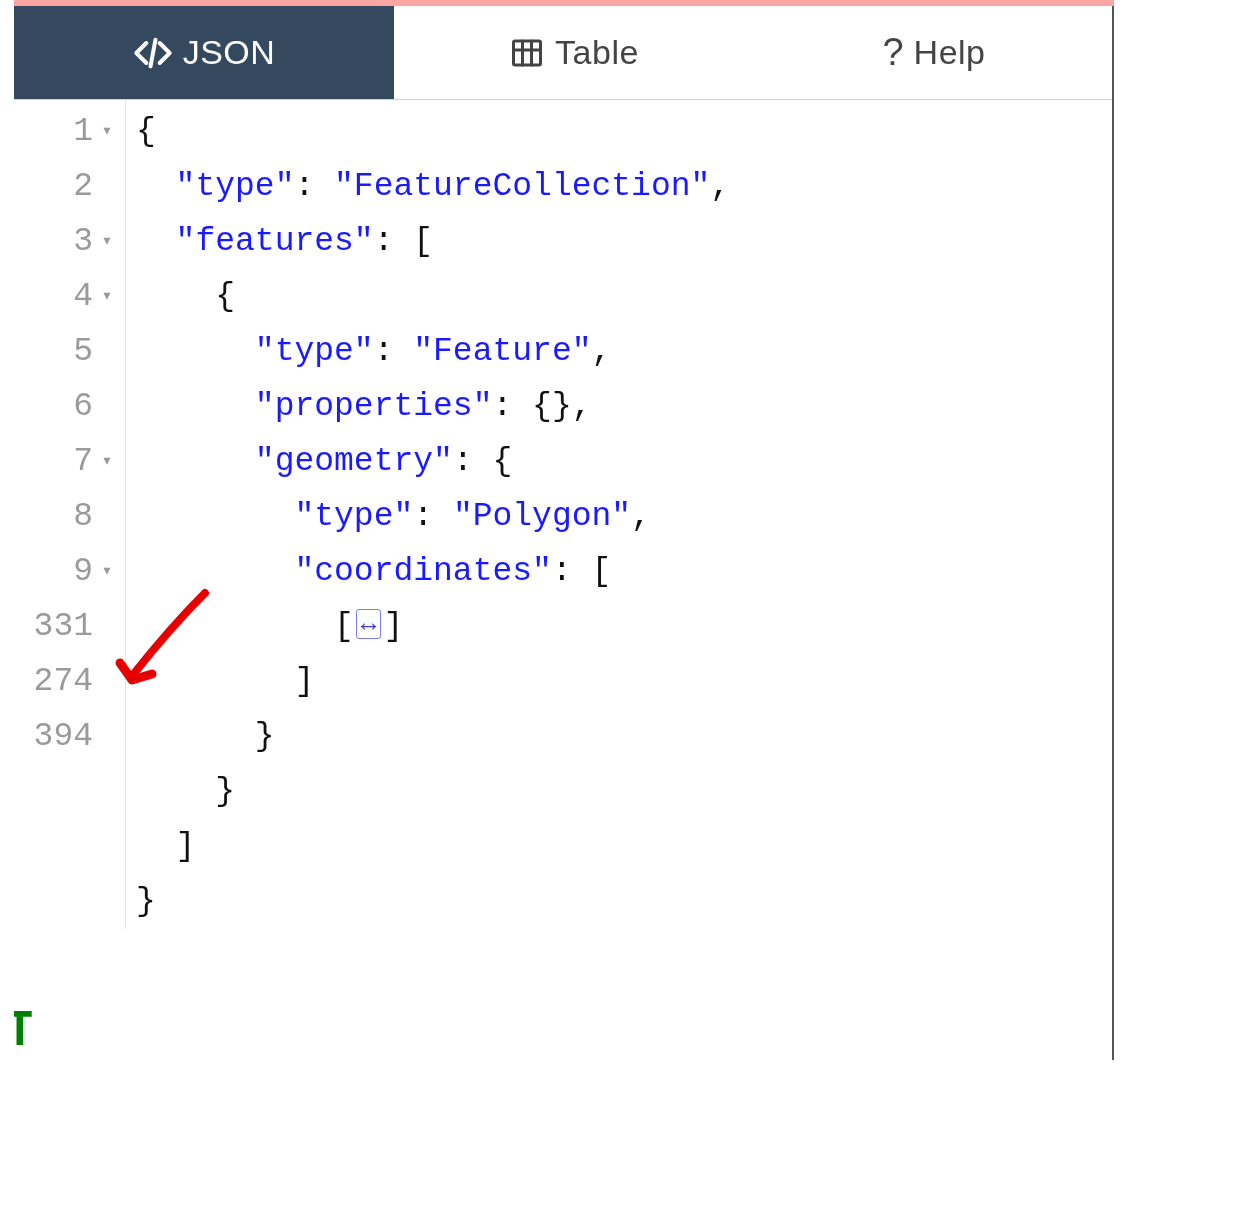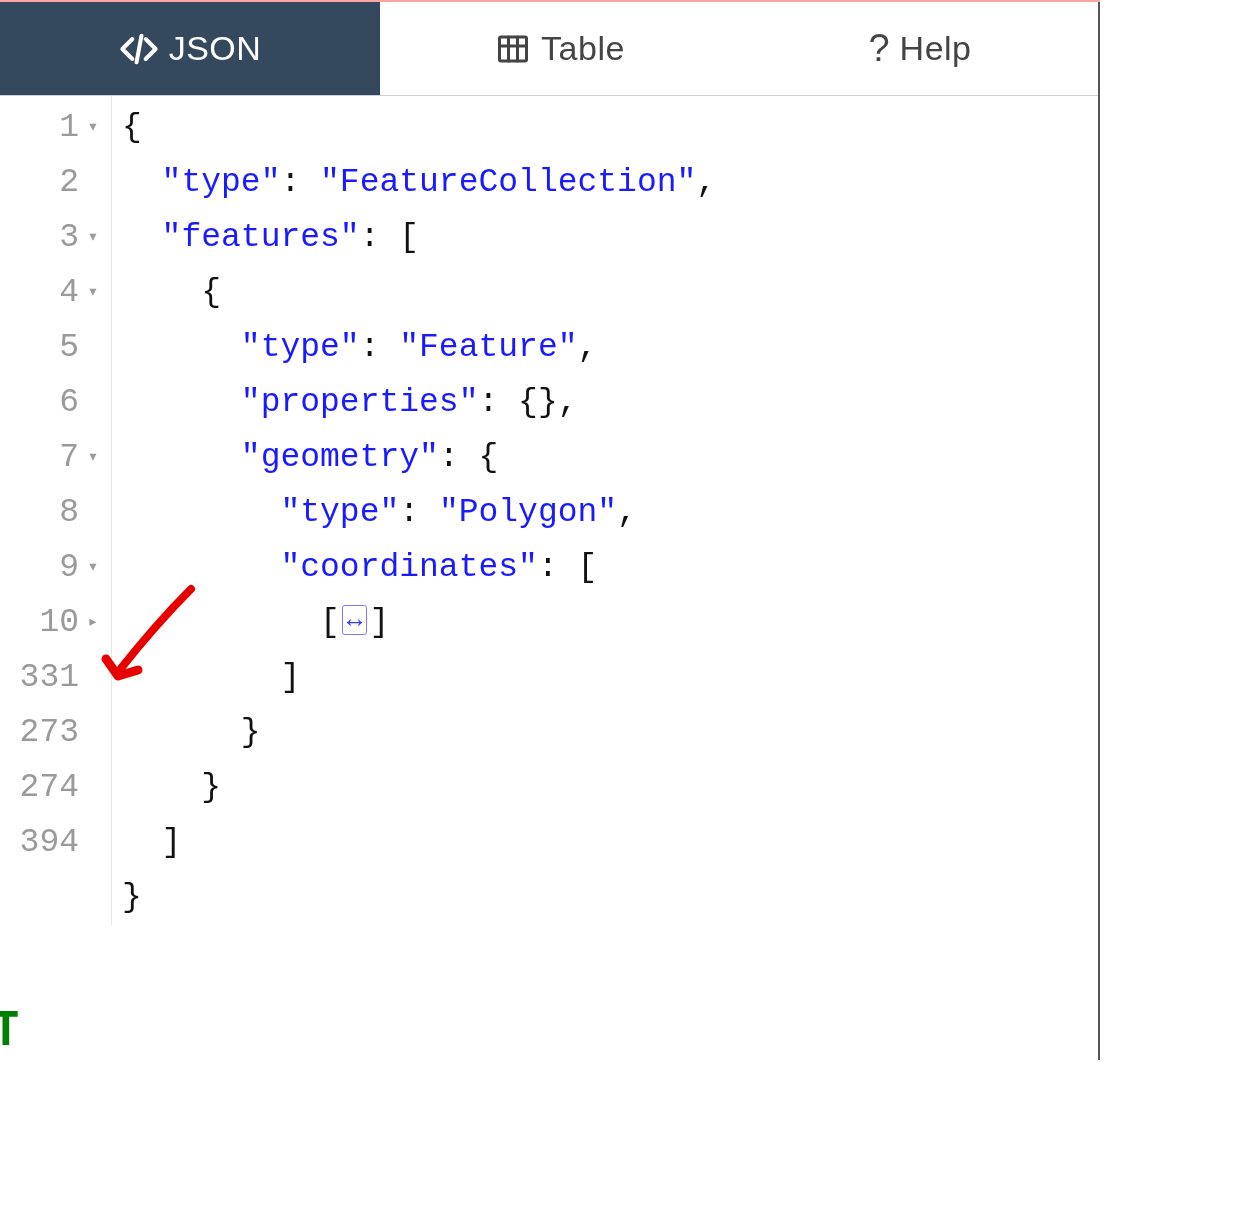--- a/index.html
+++ b/index.html
@@ -1,23 +1,24 @@
 <!DOCTYPE html>
 <html><head>
 <meta charset="utf-8">
 <style>
   * { margin: 0; padding: 0; box-sizing: border-box; }
   html, body { width: 1248px; height: 1214px; font-family: "Segoe UI", Arial, sans-serif; background: #fff; }
   .frame {
     position: relative;
     width: 1100px;
     height: 1060px;
-    border-top: 2px solid #fca5a5;
+    border-top: 6px solid #fca5a5;
     background: #fff;
     overflow: hidden;
+    margin-left: 14px;
   }
   .frame::after {
     content: "";
     position: absolute;
     top: 0; right: 0; bottom: 0;
     width: 2px;
     background: #555;
   }
   
   .tabs {
@@ -168,29 +169,21 @@
         </div>
       <div class="grow">
           <span class="num">8</span>
           <span class="fold"></span>
         </div>
       <div class="grow">
           <span class="num">9</span>
           <span class="fold">▾</span>
         </div>
       <div class="grow">
-          <span class="num">10</span>
-          <span class="fold">▸</span>
-        </div>
-      <div class="grow">
           <span class="num">331</span>
-          <span class="fold"></span>
-        </div>
-      <div class="grow">
-          <span class="num">273</span>
           <span class="fold"></span>
         </div>
       <div class="grow">
           <span class="num">274</span>
           <span class="fold"></span>
         </div>
       <div class="grow">
           <span class="num">394</span>
           <span class="fold"></span>
         </div>

